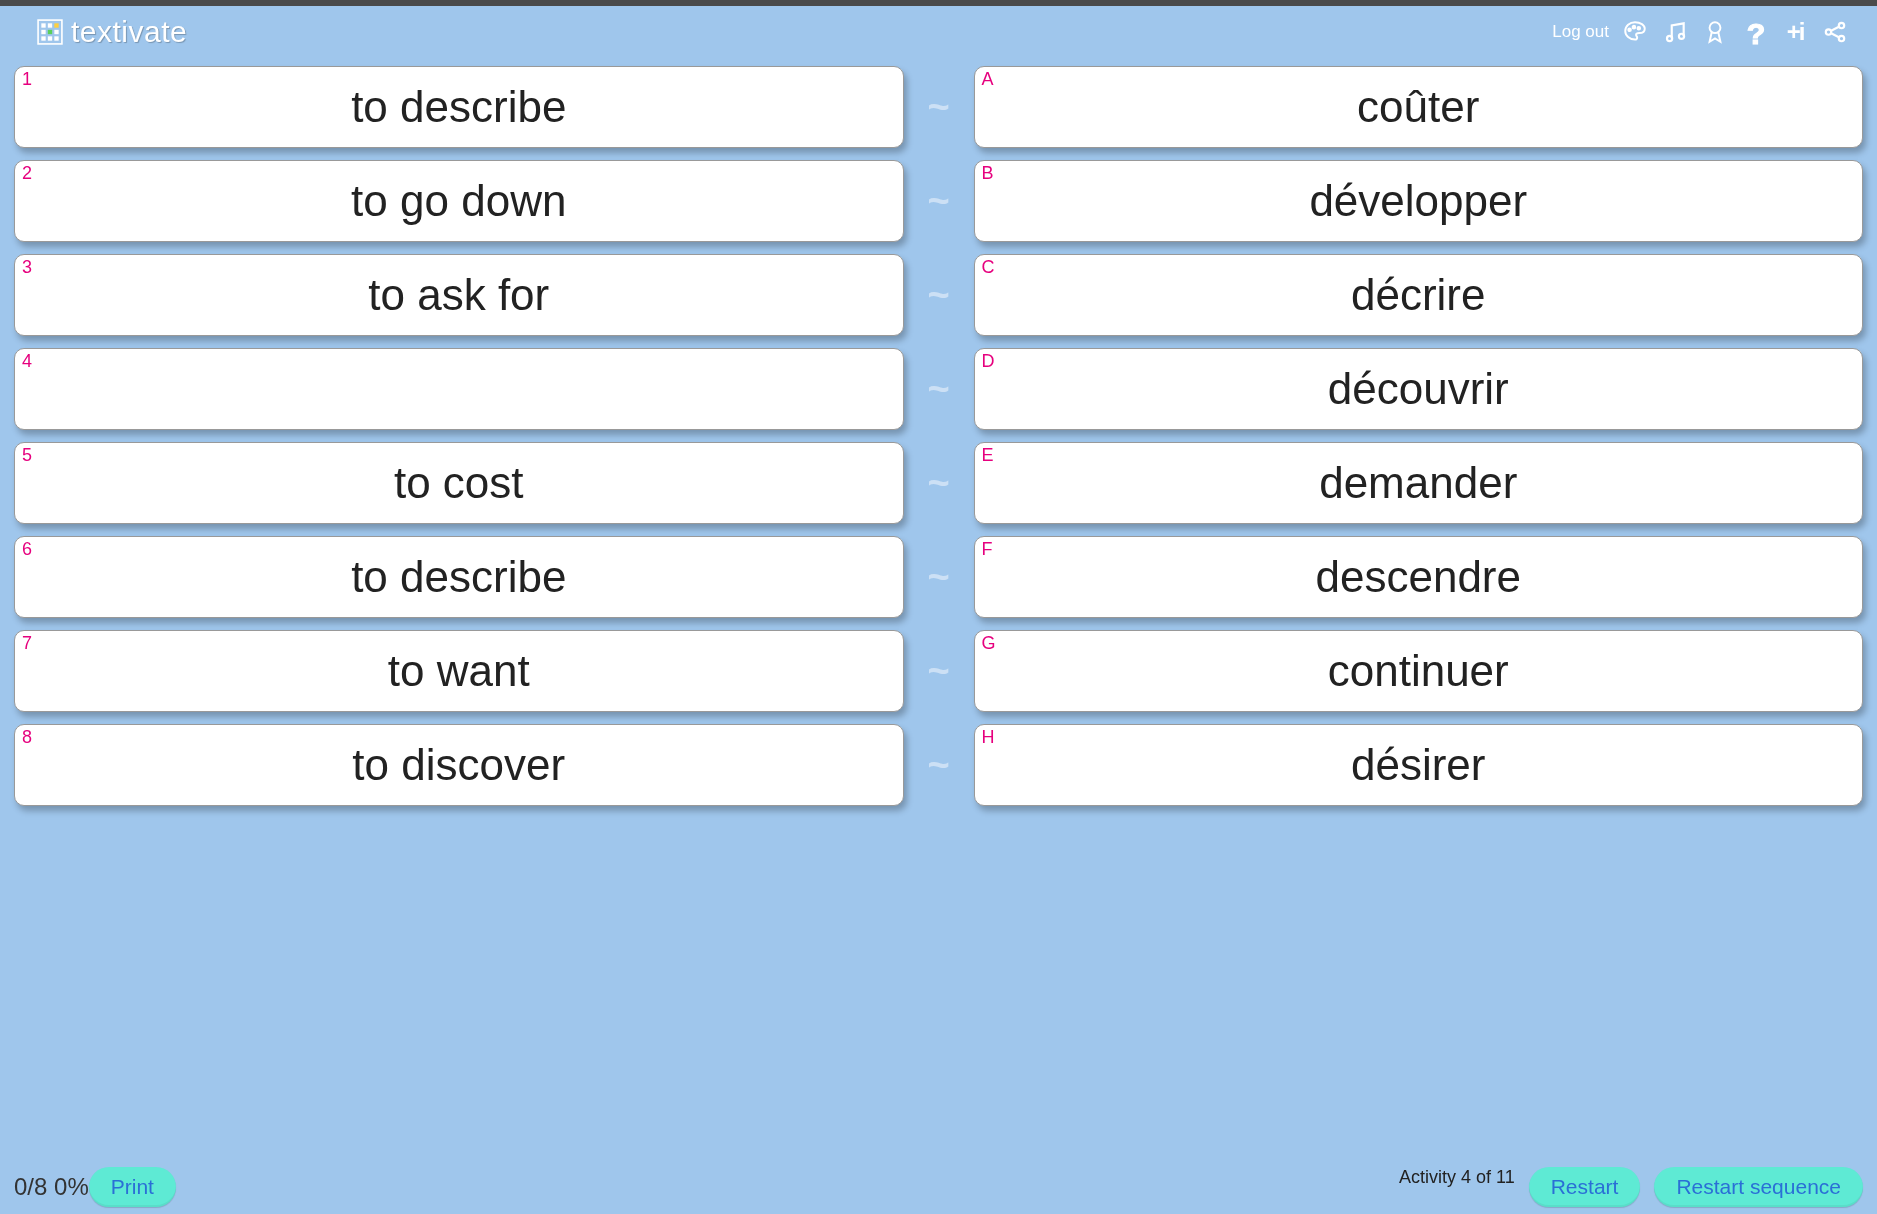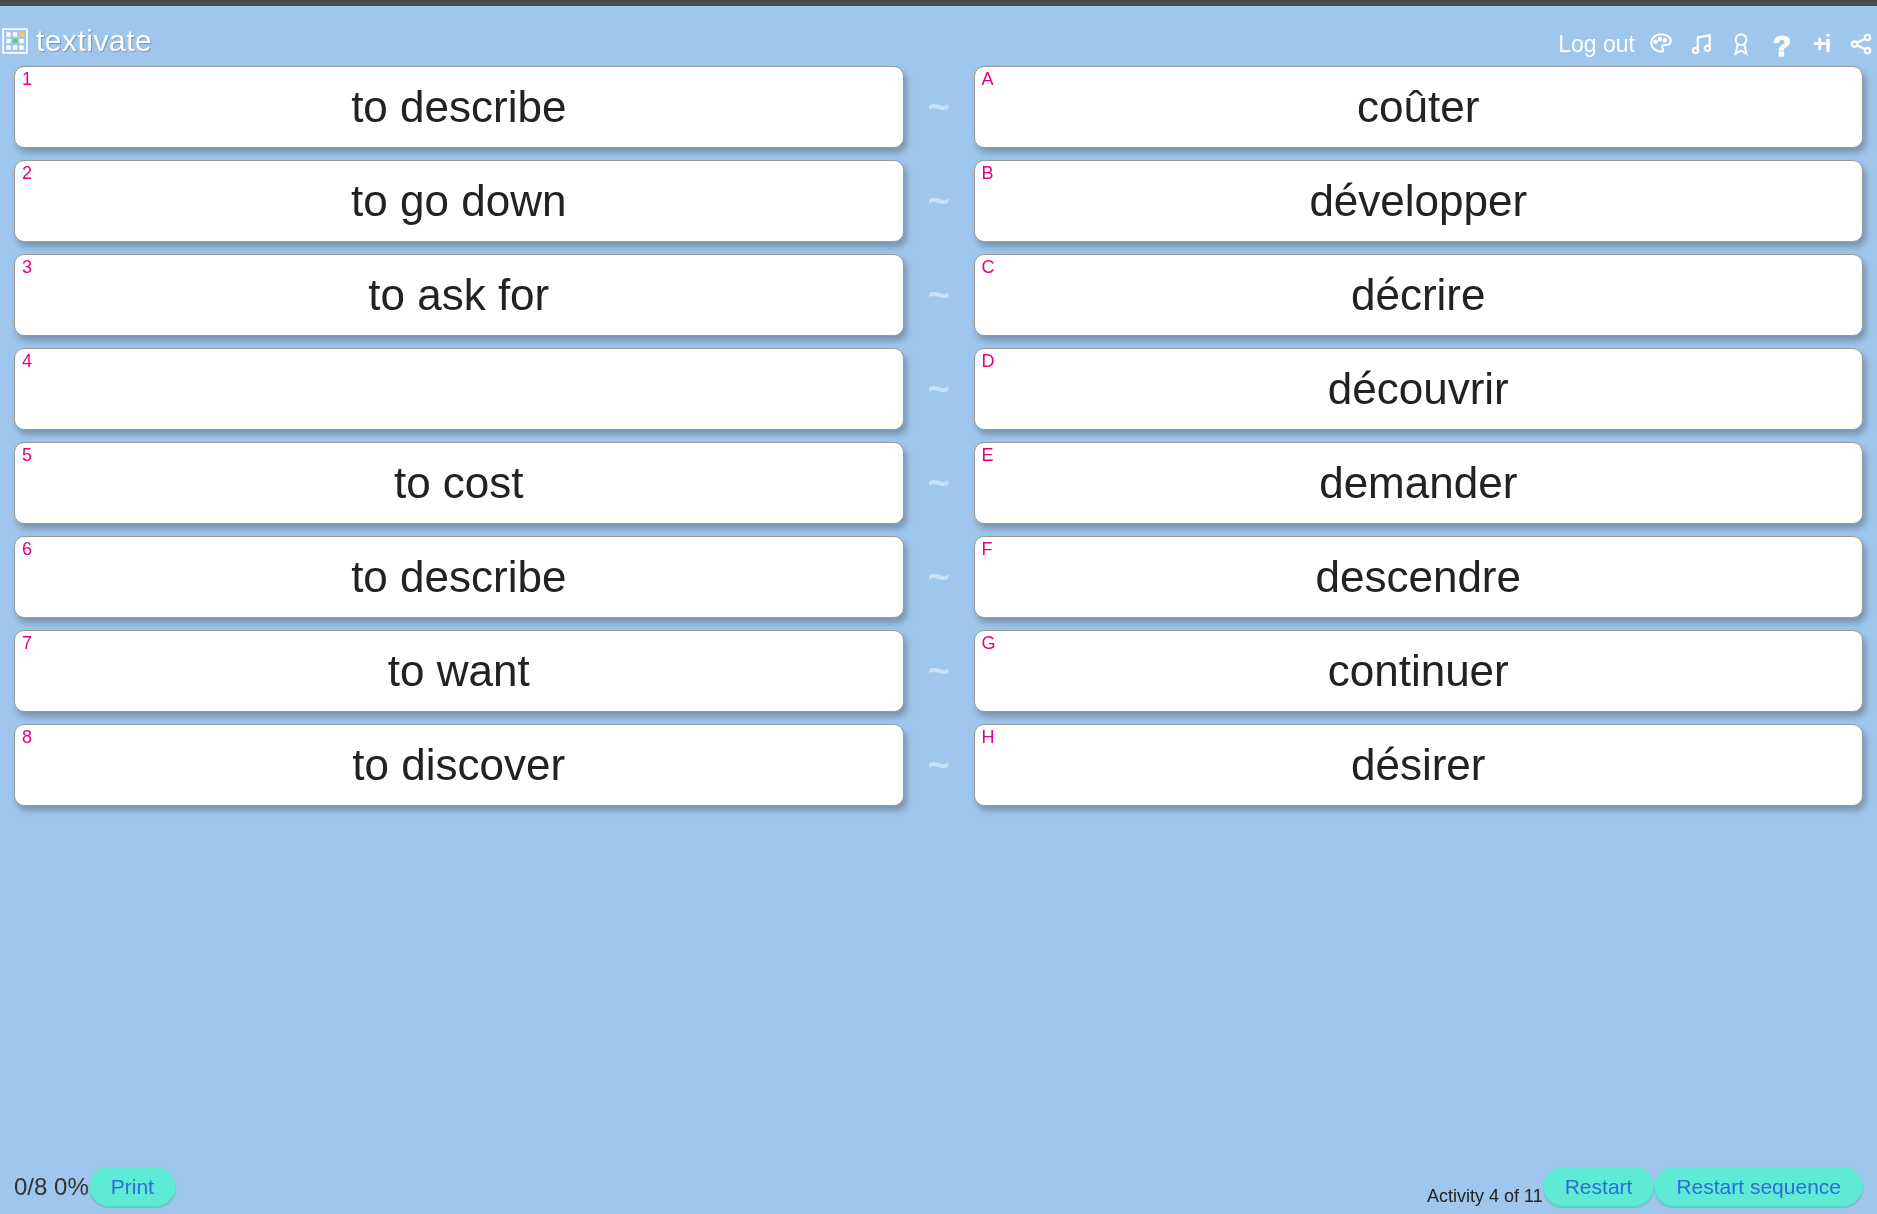--- a/index.html
+++ b/index.html
@@ -12,24 +12,25 @@
     overflow: hidden;
   }
   .topbar-dark {
     height: 6px;
     background: #4a4a4a;
     width: 100%;
   }
   .header {
     height: 52px;
     display: flex;
-    align-items: flex-end;
+    align-items: center;
     justify-content: space-between;
-    padding: 0 2px;
+    padding: 0 28px;
     color: #fff;
+    margin-left: 9px;
   }
   .logo-wrap {
     display: flex;
     align-items: center;
     gap: 8px;
   }
   .logo-icon {
     width: 26px;
     height: 26px;
     display: inline-block;
@@ -40,21 +41,21 @@
     letter-spacing: 0.5px;
     color: #fff;
     text-shadow: 1px 1px 1px rgba(0,0,0,0.25);
   }
   .header-right {
     display: flex;
     align-items: center;
     gap: 12px;
   }
   .logout-link {
-    font-size: 23px;
+    font-size: 17px;
     color: #fff;
     cursor: pointer;
   }
   .hdr-icon {
     width: 28px;
     height: 28px;
     display: flex;
     align-items: center;
     justify-content: center;
     cursor: pointer;
@@ -133,21 +134,22 @@
     border: none;
     border-radius: 20px;
     padding: 8px 22px;
     font-size: 21px;
     color: #2a6fd6;
     cursor: pointer;
     box-shadow: inset 0 -2px 0 rgba(0,0,0,0.05), 0 1px 1px rgba(0,0,0,0.15);
   }
   .footer-right {
     display: flex;
-    align-items: flex-end;
+    align-items: flex-start;
+    gap: 14px;
   }
   .activity-text {
     font-size: 18px;
     color: #222;
   }
 </style>
 </head>
 <body>
 
 <div class="topbar-dark"></div>

